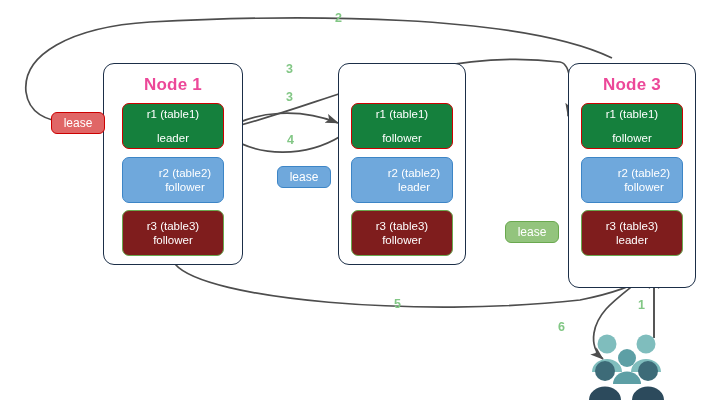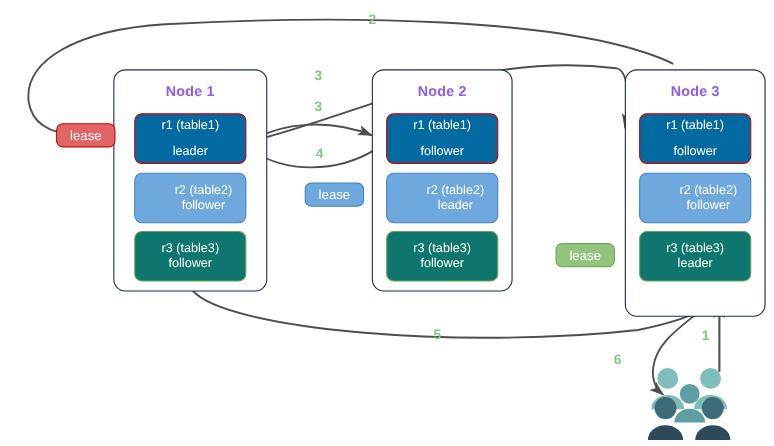--- a/index.html
+++ b/index.html
@@ -19,45 +19,45 @@
   .node{
     position:absolute;
     background:#ffffff;
     border:1.6px solid #1b2e47;
     border-radius:11px;
     box-sizing:border-box;
     z-index:2;
   }
   .node-title{
     text-align:center;
-    font-size:13px;
+    font-size:17px;
     font-weight:bold;
-    color:#8b5cf6;
+    color:#ec4899;
     margin-top:11px;
     letter-spacing:.2px;
   }
   .replica{
     position:absolute;
     left:50%;
     transform:translateX(-50%);
     width:102px;height:46px;
     border-radius:7px;
     box-sizing:border-box;
     display:flex;
     flex-direction:column;
     align-items:center;
     justify-content:center;
     color:#ffffff;
     font-size:11.5px;
     line-height:14px;
     text-align:center;
   }
-  .rep-red{background:#0369a1;border:1.6px solid #cc0000;gap:10px;}
+  .rep-red{background:#15803d;border:1.6px solid #cc0000;gap:10px;}
   .rep-blue{background:#6fa8dc;border:1.6px solid #3d85c6;padding-left:24px;}
-  .rep-green{background:#0f766e;border:1.6px solid #6aa84f;align-items:center;}
+  .rep-green{background:#7f1d1d;border:1.6px solid #6aa84f;align-items:center;}
 
   .lease{
     position:absolute;
     border-radius:6px;
     box-sizing:border-box;
     display:flex;align-items:center;justify-content:center;
     color:#ffffff;
     font-size:12px;
     z-index:2;
   }
@@ -111,21 +111,20 @@
       <span>r2 (table2)</span>
       <span>follower</span>
     </div>
     <div class="replica rep-green" style="top:146px;">
       <span>r3 (table3)</span>
       <span>follower</span>
     </div>
   </div>
 
   <div class="node" style="left:338px;top:63px;width:128px;height:202px;">
-    <div class="node-title">Node 2</div>
     <div class="replica rep-red" style="top:39px;">
       <span>r1 (table1)</span>
       <span>follower</span>
     </div>
     <div class="replica rep-blue" style="top:93px;">
       <span>r2 (table2)</span>
       <span>leader</span>
     </div>
     <div class="replica rep-green" style="top:146px;">
       <span>r3 (table3)</span>

